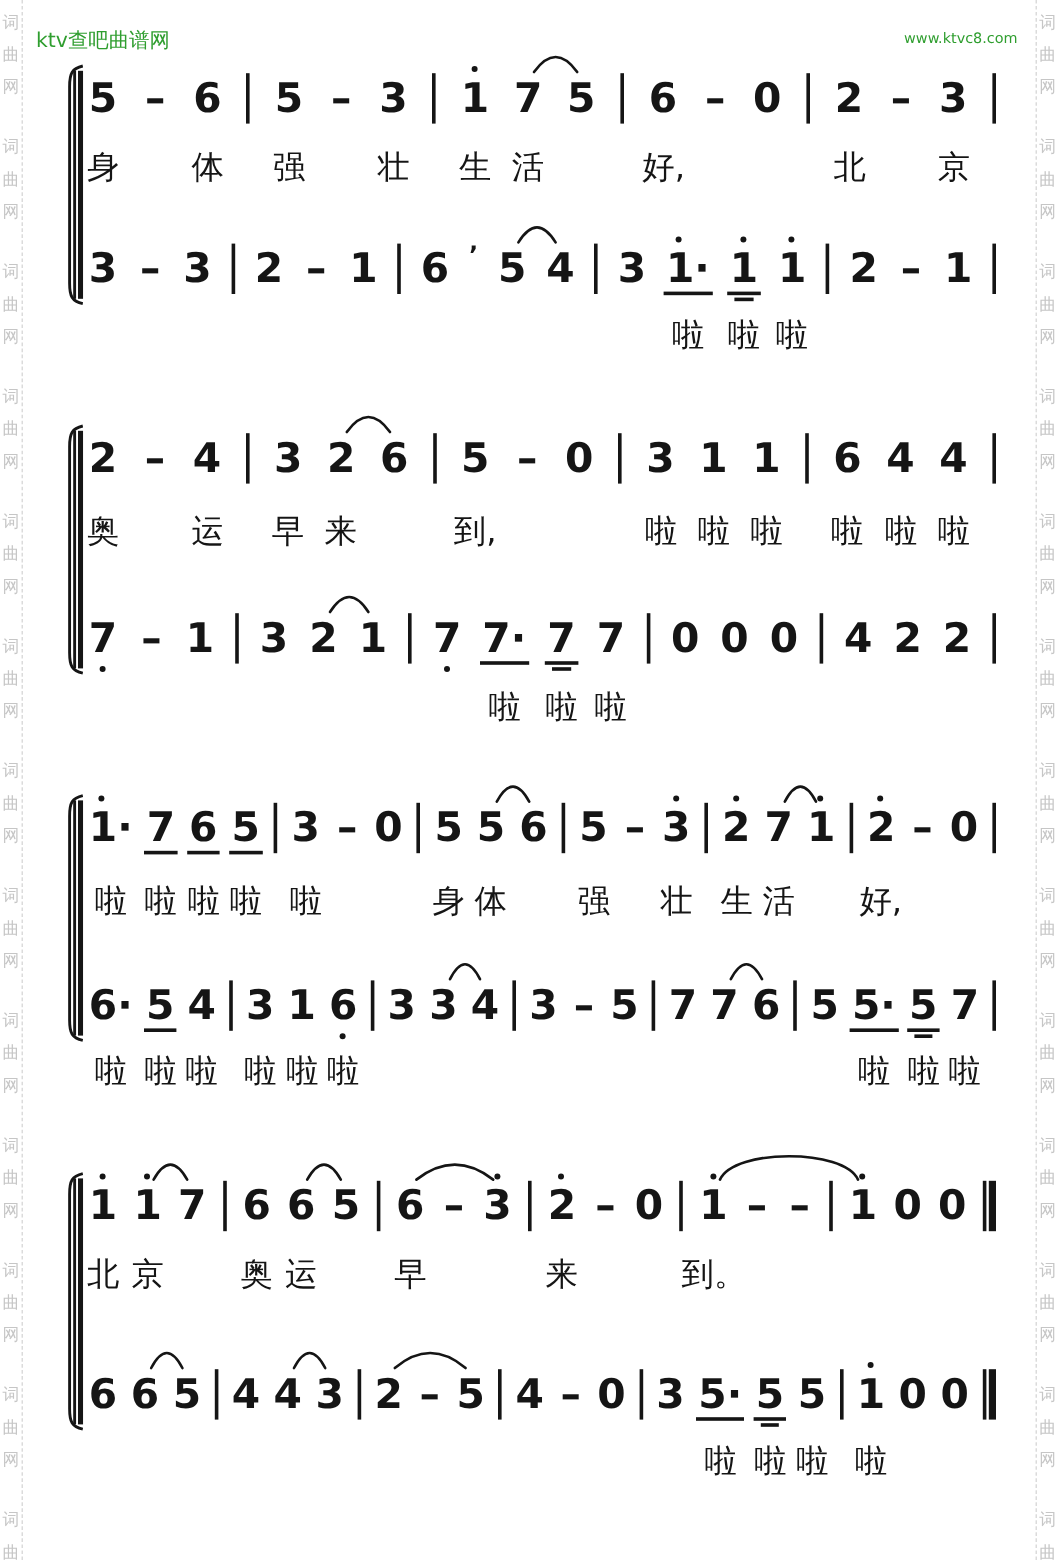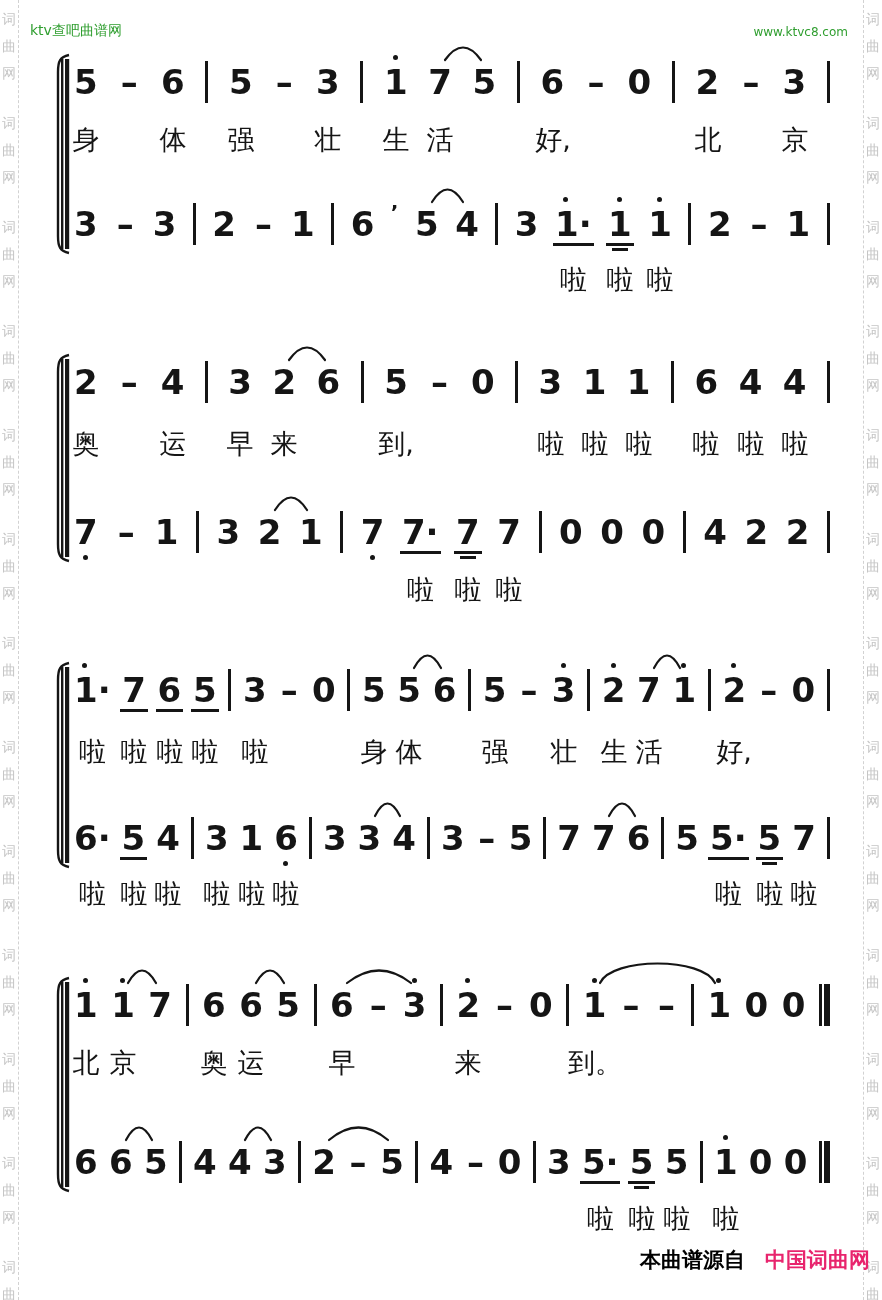--- a/index.html
+++ b/index.html
@@ -13,21 +13,21 @@
     position:relative;width:882px;height:1300px;background:#ffffff;overflow:hidden;
     font-family:"DejaVu Sans",sans-serif;color:var(--ink);
   }
   
   .wm-col{position:absolute;top:0;height:100%;width:19px;padding-top:6px;box-sizing:border-box;z-index:1;}
   .wm-left{left:0;border-right:1px dashed #d2d2d2;}
   .wm-right{right:0;border-left:1px dashed #d2d2d2;}
   .wm-char{display:block;text-align:center;font-size:14px;line-height:27px;color:var(--wm);}
   .wm-gap{height:23px;}
   
-  .hdr-left{position:absolute;left:30px;top:22px;font-size:14px;color:var(--green);text-decoration:none;z-index:3;}
+  .hdr-left{position:absolute;left:30px;top:22px;font-size:17px;color:var(--green);text-decoration:none;z-index:3;}
   .hdr-right{position:absolute;right:34px;top:25px;font-size:12px;color:var(--green);text-decoration:none;z-index:3;}
   
   #score{position:absolute;inset:0;z-index:2;}
   .system{position:absolute;left:0;width:882px;height:300px;}
   .bracket{position:absolute;left:52px;}
   .notes-row{
     position:absolute;left:74px;width:756px;height:48px;
     display:flex;justify-content:space-between;align-items:center;
   }
   .tok{
@@ -476,17 +476,13 @@
           <path d="M245 28 Q258 3 271 28"></path>
           <path d="M329 28 Q358.5 3 388 28"></path>
         </svg>
         <span class="lyric" style="left: 600.5px; top: 222px;">啦</span>
         <span class="lyric" style="left: 642px; top: 222px;">啦</span>
         <span class="lyric" style="left: 677px; top: 222px;">啦</span>
         <span class="lyric" style="left: 726px; top: 222px;">啦</span>
       </div>
     </div>
 
-  <div class="footer">
-    <span class="f-prefix">本曲谱源自</span>
-    <a class="f-source">中国词曲网</a>
-  </div>
 </div>
 
 </body></html>

